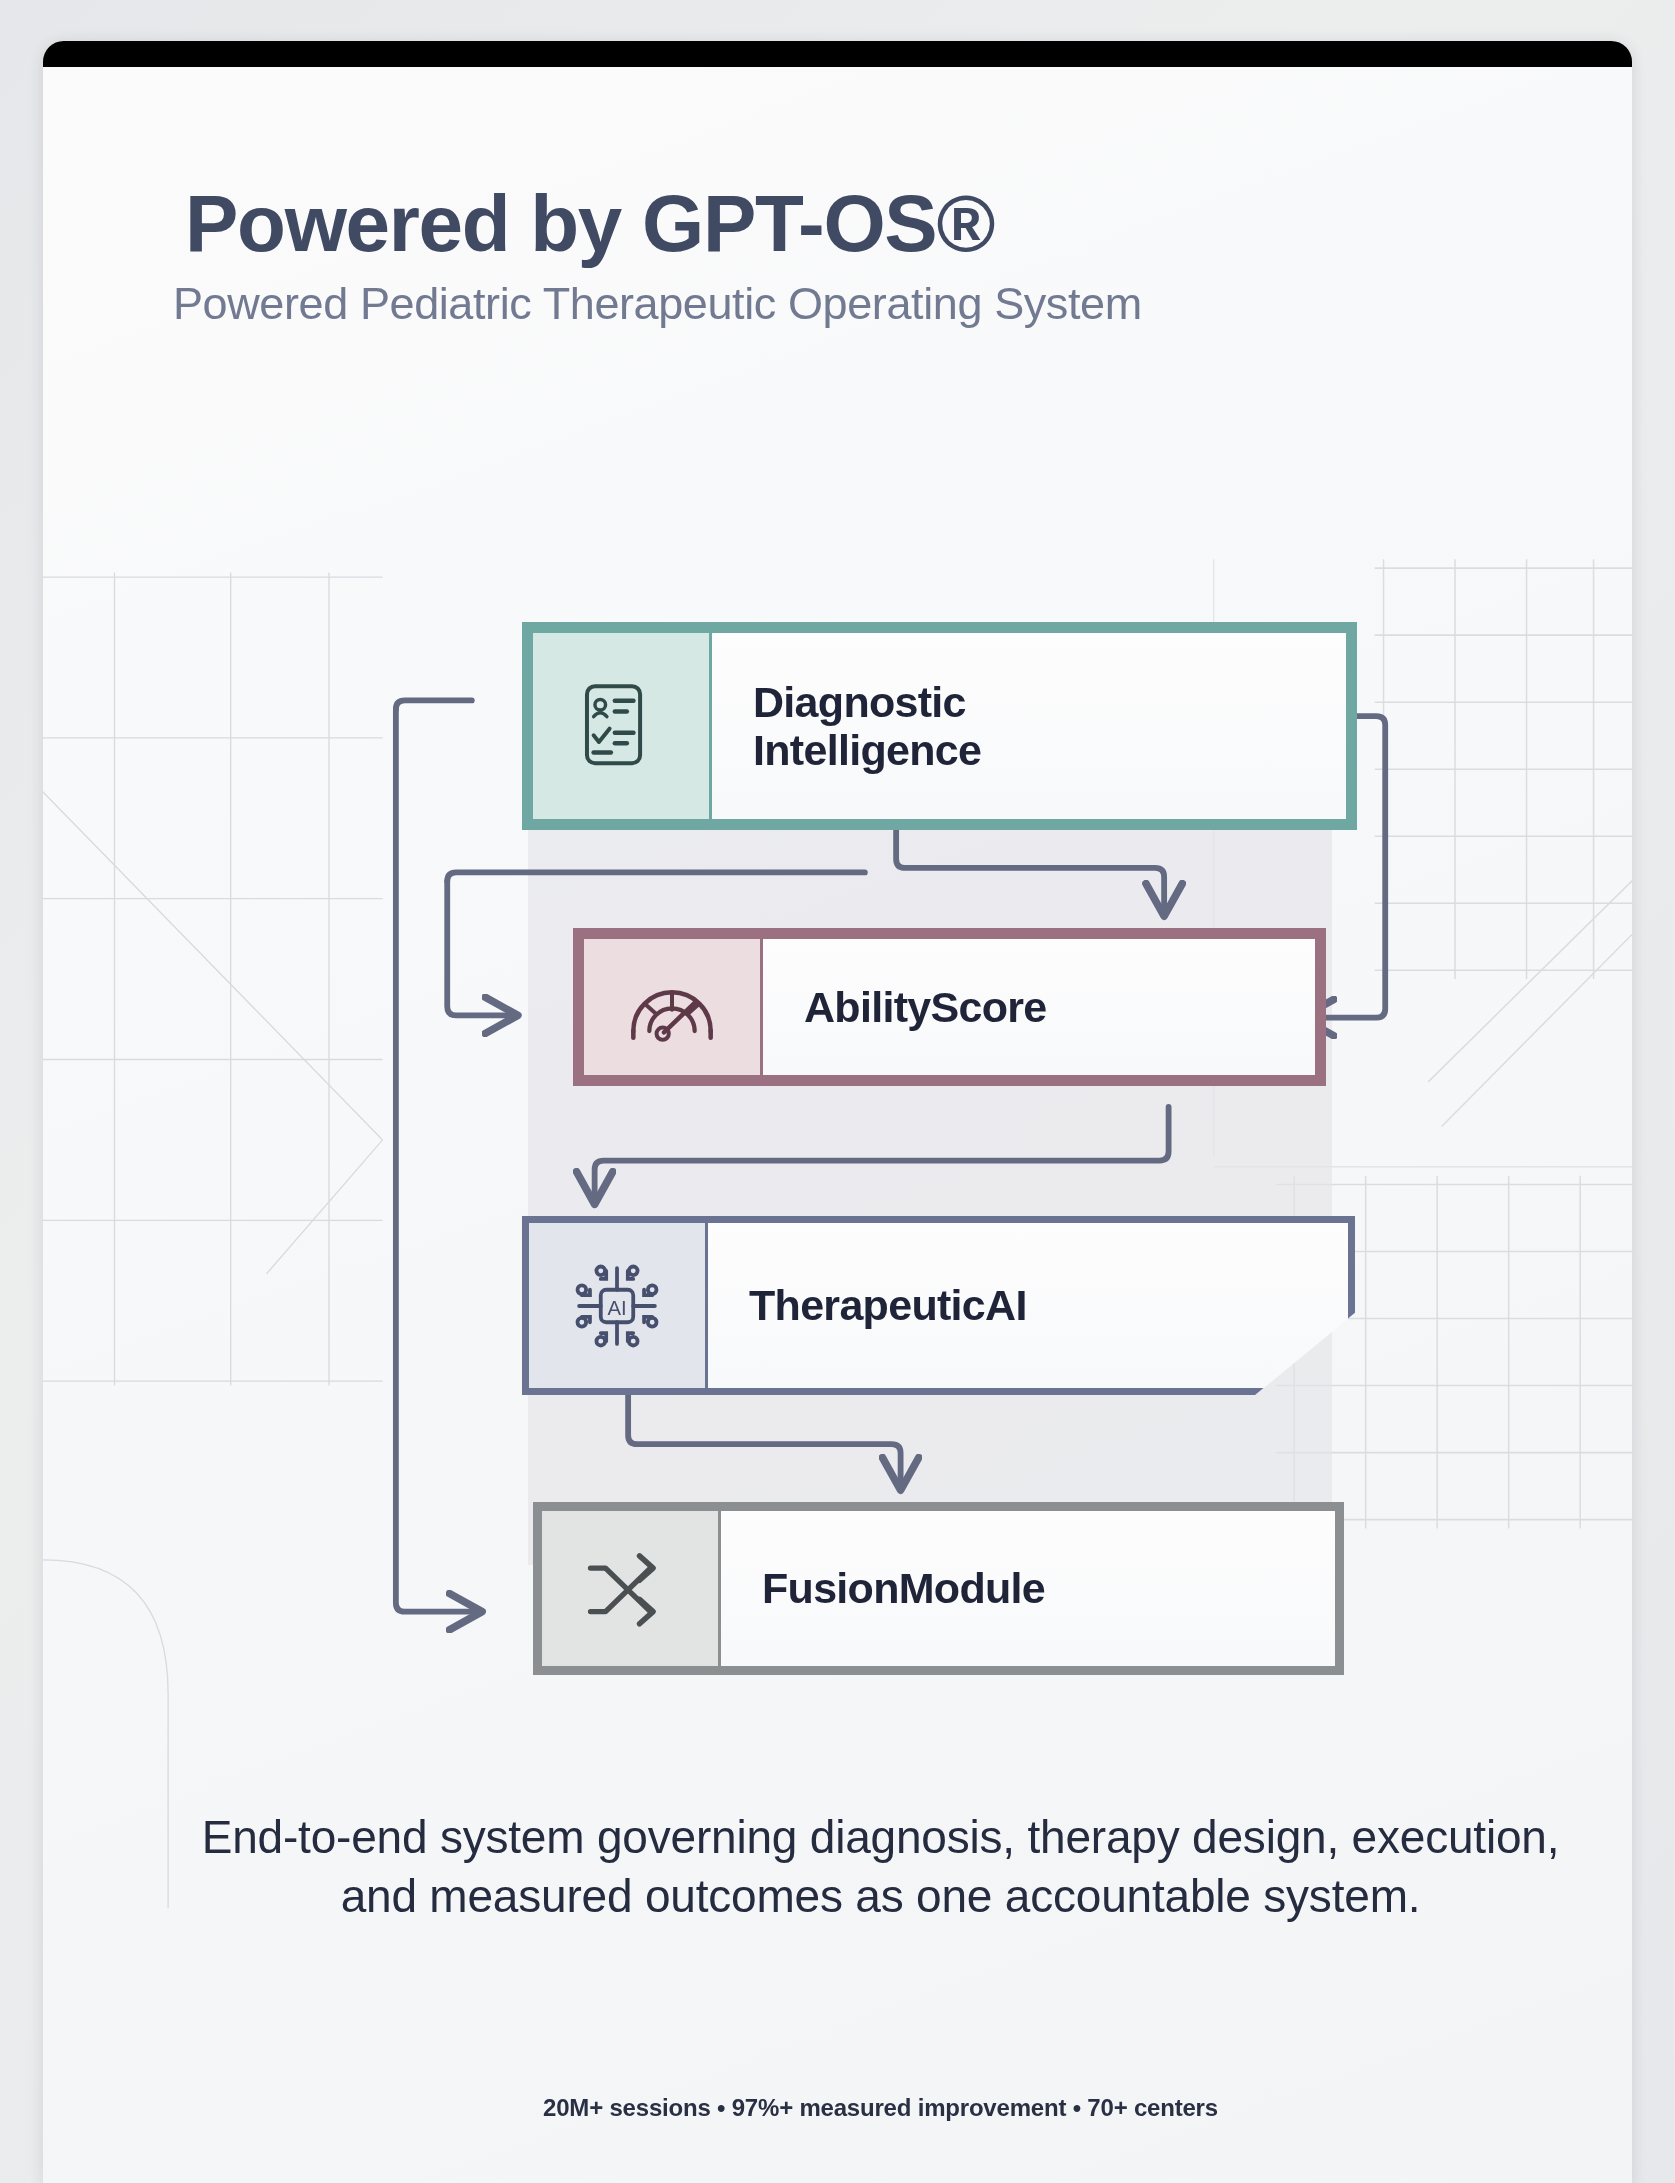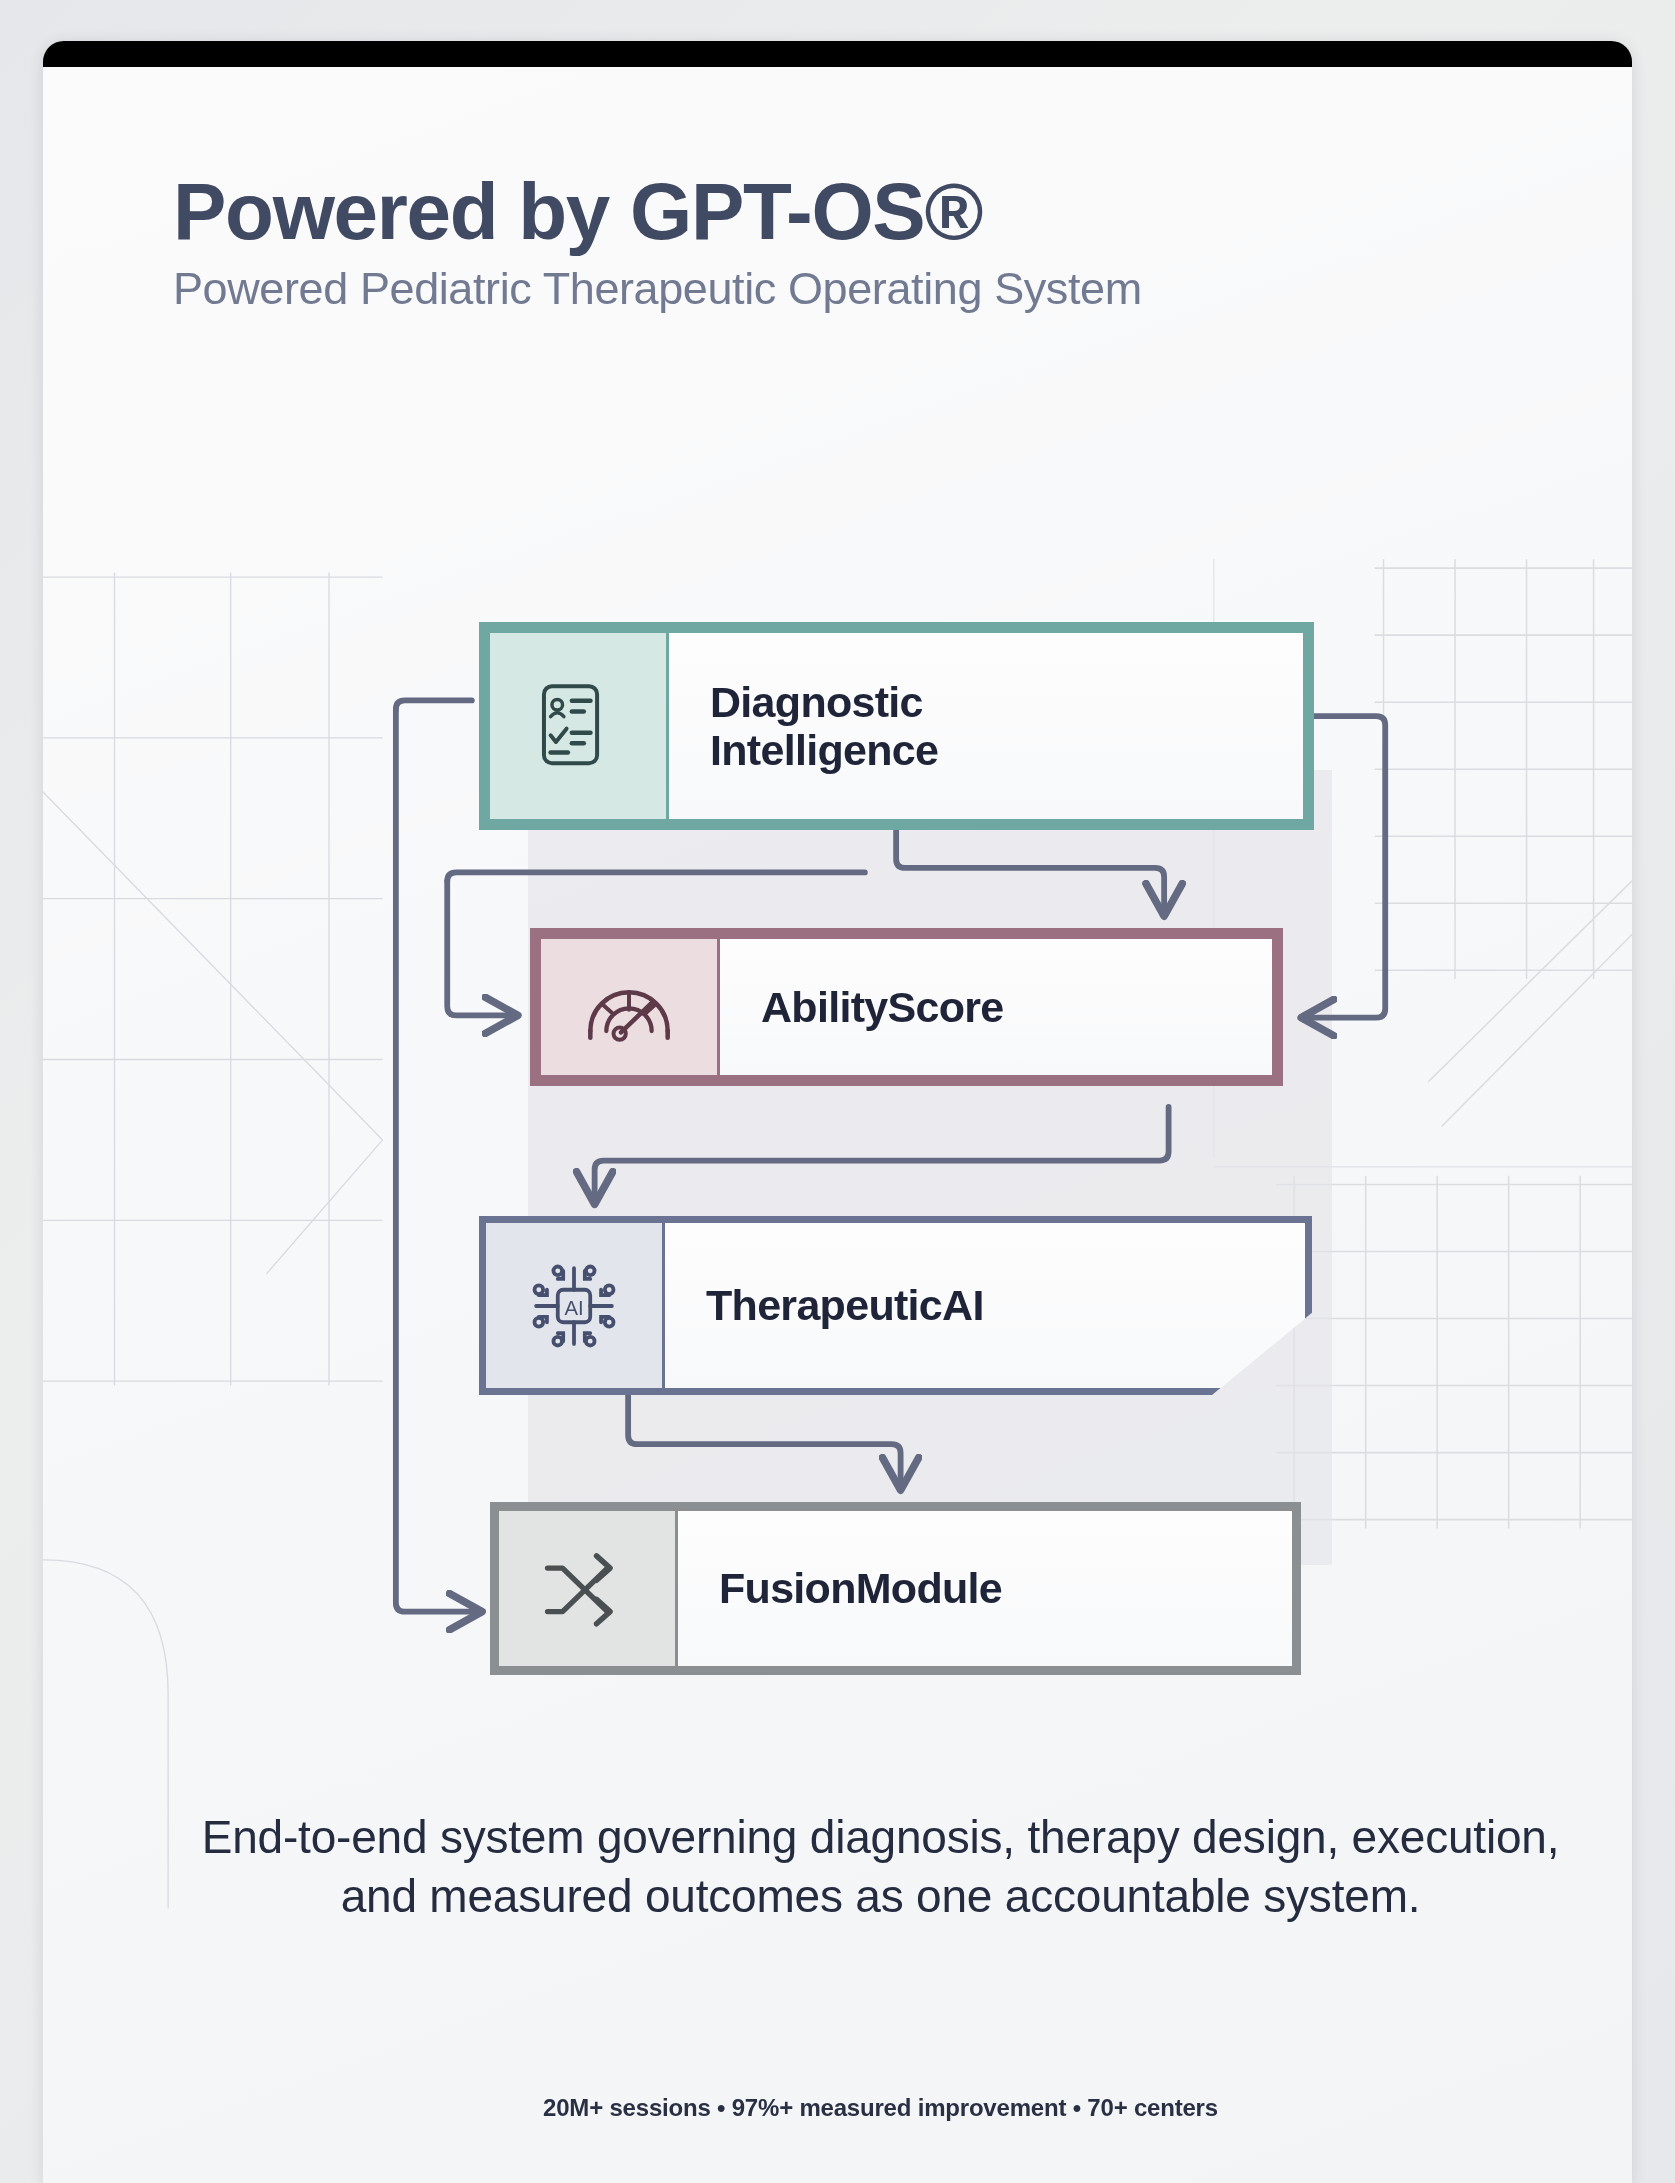--- a/index.html
+++ b/index.html
@@ -22,34 +22,34 @@
   }
   .topbar{position:absolute;left:0;top:0;width:100%;height:26px;background:#000;}
 
   
   .bgdeco{position:absolute;left:0;top:0;width:100%;height:100%;pointer-events:none;}
 
   
   .header{position:absolute;left:130px;top:130px;width:1340px;}
   .title{
     font-size:80px;line-height:1.02;font-weight:700;letter-spacing:-1.3px;
-    color:#414a63;margin:0;white-space:nowrap;
+    color:#414a63;margin:12px;white-space:nowrap;
   }
   .subtitle{
     margin:9.8px 0 0 0;font-size:45px;line-height:1.22;font-weight:500;
     color:#727a92;letter-spacing:-0.4px;max-width:1095px;
   }
 
   
   .diagram{position:absolute;left:0;top:550px;width:1675px;height:1148px;}
   .shadowpanel{
     position:absolute;left:485px;top:179px;width:804px;height:795px;
     background:#e4e4e9;opacity:.62;
   }
-  .node{position:absolute;display:flex;align-items:stretch;box-sizing:border-box;}
+  .node{position:absolute;display:flex;align-items:stretch;box-sizing:border-box;margin-left:43px;}
   .node .iconcell{
     width:179px;display:flex;align-items:center;justify-content:center;flex:0 0 179px;
     box-sizing:border-box;
   }
   .node .labelcell{
     flex:1;display:flex;align-items:center;padding-left:41px;box-sizing:border-box;
     background:linear-gradient(180deg,#fdfdfe 0%,#f8f9fa 100%);
   }
   .node .labeltext{
     font-size:43px;font-weight:700;color:#1f2438;letter-spacing:-0.7px;line-height:1.12;

